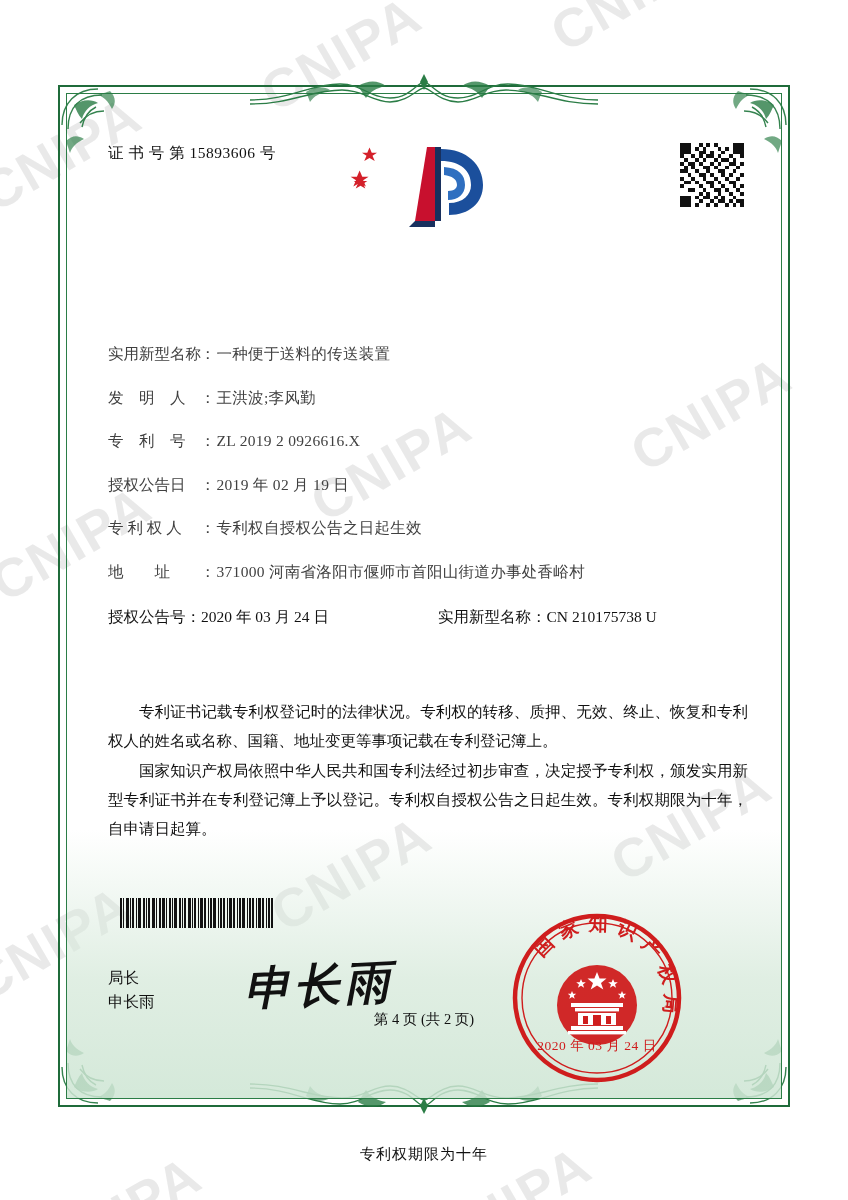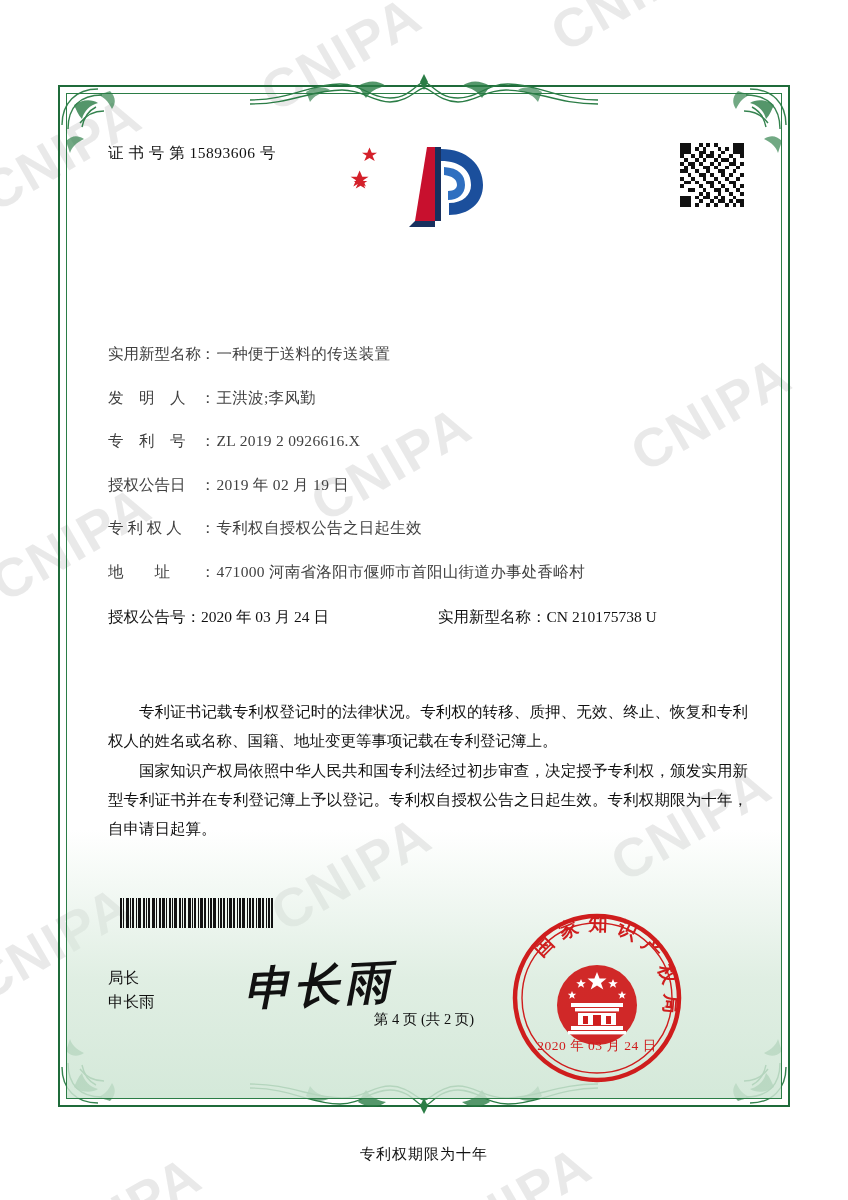--- a/index.html
+++ b/index.html
@@ -486,21 +486,21 @@
 
       <div class="field">
         <span class="f-label">专 利 权 人</span>
         <span class="f-colon">：</span>
         <span class="f-value">专利权自授权公告之日起生效</span>
       </div>
 
       <div class="field">
         <span class="f-label">地　　址</span>
         <span class="f-colon">：</span>
-        <span class="f-value">471000 河南省洛阳市偃师市首阳山街道办事处香峪村</span>
+        <span class="f-value">371000 河南省洛阳市偃师市首阳山街道办事处香峪村</span>
       </div>
 
       <div class="field-row-two">
         <span class="f2-left">
           <span>授权公告号</span>
           <span>：</span>
           <span>2020 年 03 月 24 日</span>
         </span>
         <span class="f2-right">
           <span>实用新型名称</span>

